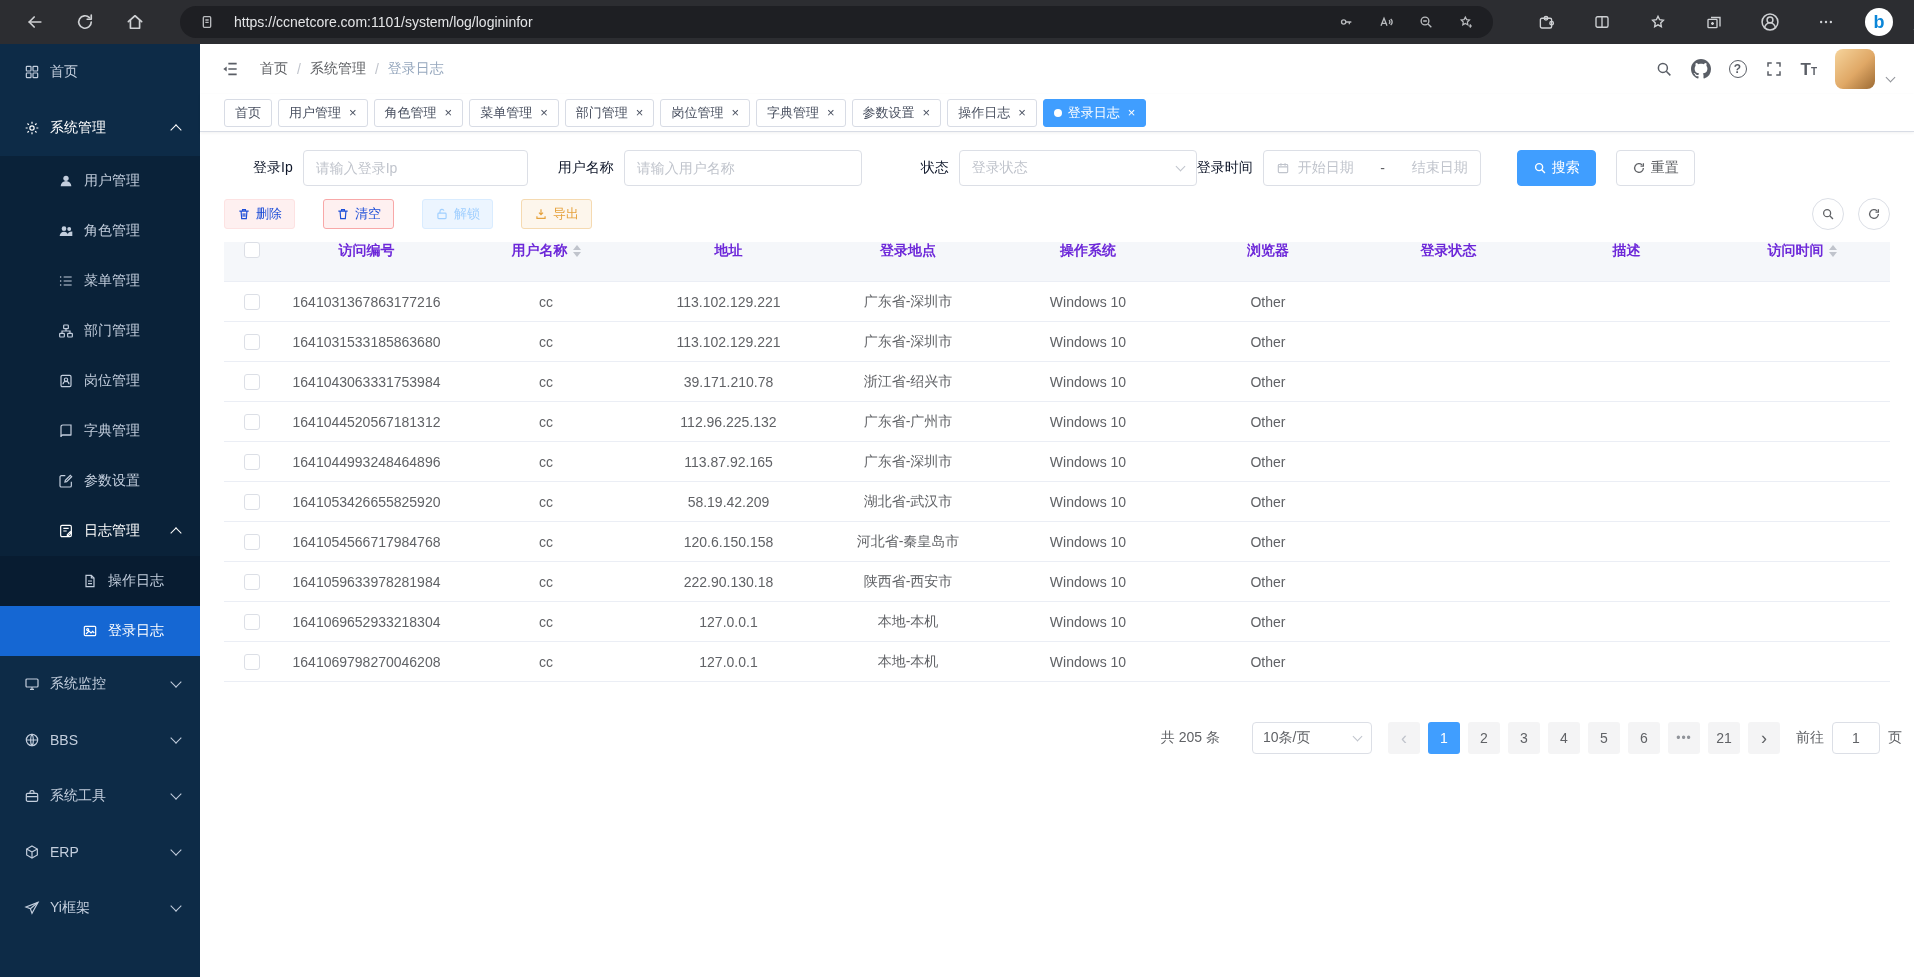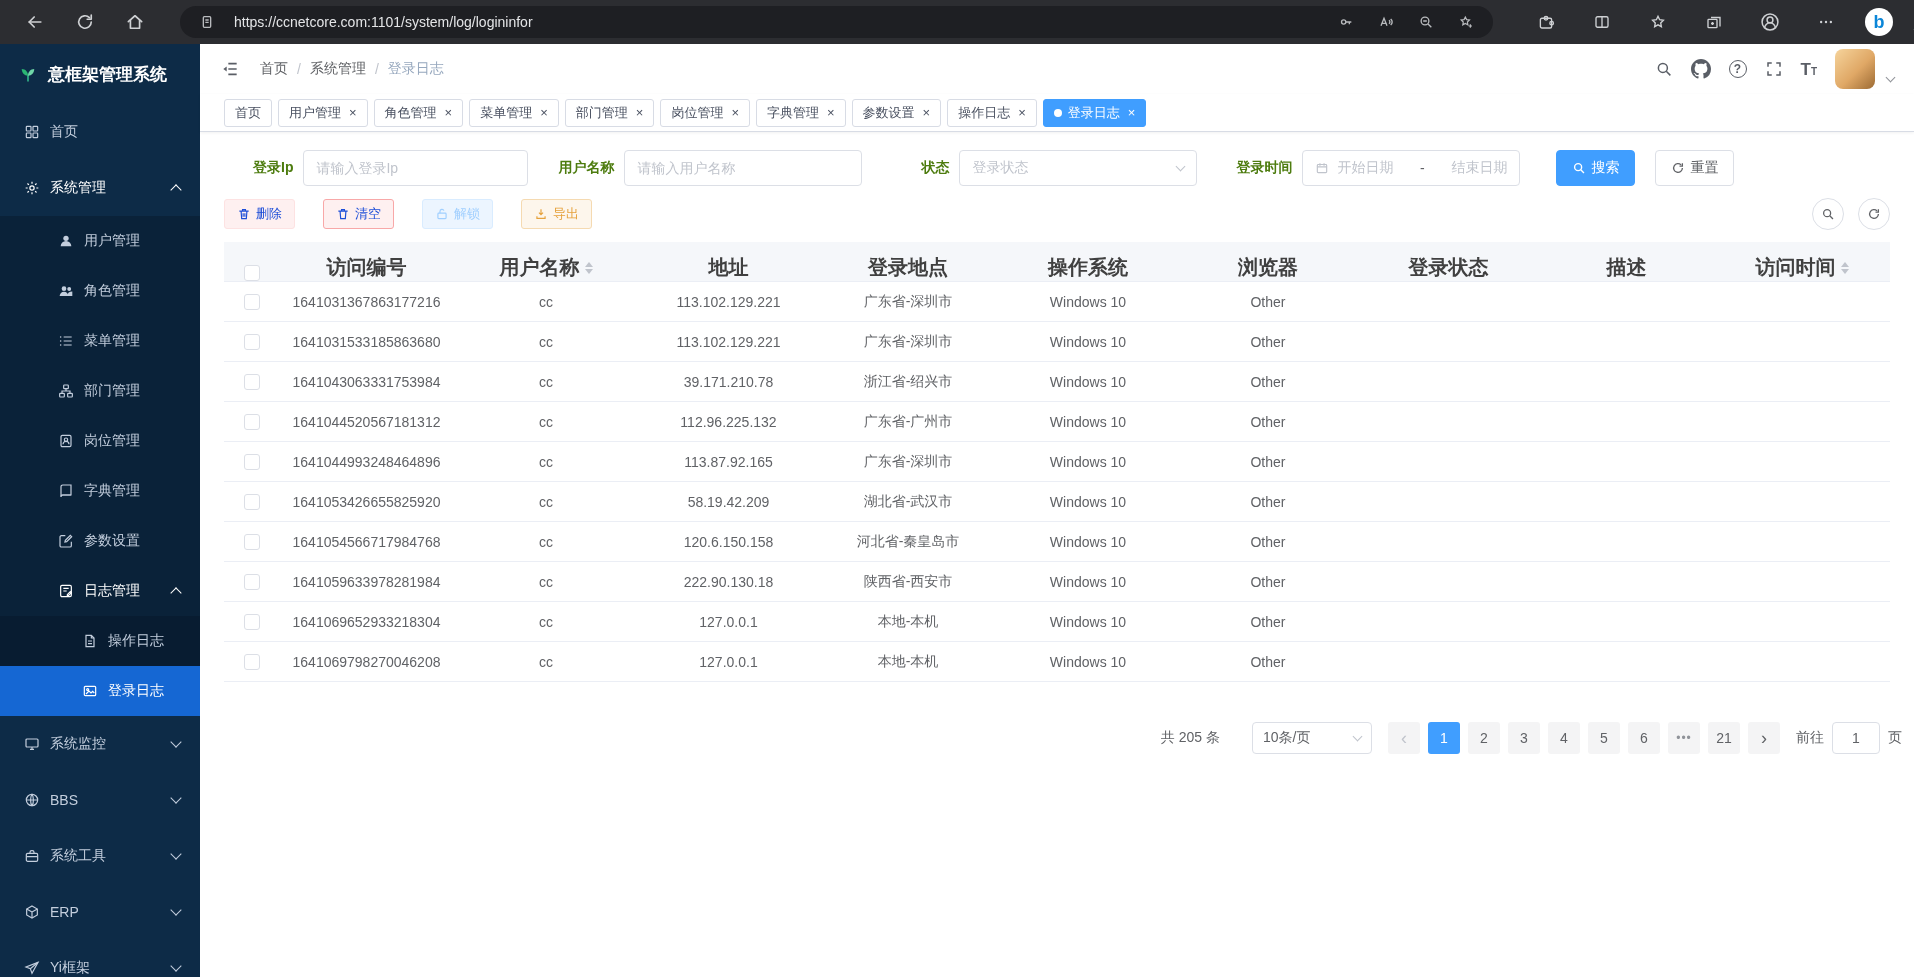--- a/index.html
+++ b/index.html
@@ -53,46 +53,46 @@
 
   
   .tabsbar{height:38px;display:flex;align-items:center;gap:6px;padding:0 24px;border-bottom:1px solid #d8dce5;box-shadow:0 1px 3px rgba(0,0,0,.06);flex:0 0 auto}
   .tag{height:28px;display:inline-flex;align-items:center;gap:6px;padding:0 10px;border:1px solid #d8dce5;border-radius:3px;background:#fff;font-size:13px;color:#495060;cursor:pointer;white-space:nowrap}
   .tag .x{font-size:13px;line-height:1;cursor:pointer;margin-left:2px}
   .tag.active{background:#409eff;border-color:#409eff;color:#fff}
   .tag .dot{width:8px;height:8px;border-radius:50%;background:#fff;display:inline-block}
 
   
   .filters{display:flex;align-items:center;padding:18px 24px 0 53px;font-size:14px}
-  .flabel{font-weight:700;color:#4d7c0f;white-space:nowrap;margin-right:10px}
+  .flabel{font-weight:400;color:#0f172a;white-space:nowrap;margin-right:10px}
   .finput{height:36px;border:1px solid #dcdfe6;border-radius:4px;background:#fff;padding:0 12px;font-size:14px;color:#606266;outline:none;font-family:inherit}
   .finput::placeholder{color:#c0c4cc}
   .w225{width:225px}.w238{width:238px}
   .fselect,.fdate{height:36px;border:1px solid #dcdfe6;border-radius:4px;background:#fff;display:flex;align-items:center;padding:0 12px;gap:8px;cursor:pointer}
   .ph{color:#c0c4cc}
   .selcaret{width:7px;height:7px;border-right:1.5px solid #c0c4cc;border-bottom:1.5px solid #c0c4cc;transform:rotate(45deg);margin-left:auto;margin-top:-3px}
   .dsep{color:#606266;flex:1;text-align:center}
-  .ml30{margin-left:30px}.ml59{margin-left:59px}.ml39{margin-left:39px}
+  .ml30{margin-left:30px}.ml59{margin-left:59px}.ml39{}
   .btn{height:36px;border-radius:4px;display:inline-flex;align-items:center;gap:5px;padding:0 15px;font-size:14px;cursor:pointer;border:1px solid transparent;font-family:inherit}
   .btn-primary{background:#409eff;border-color:#409eff;color:#fff;margin-left:36px}
   .btn-plain{background:#fff;border-color:#dcdfe6;color:#606266;margin-left:20px}
 
   
   .crud{display:flex;align-items:center;margin:12px 24px 0;}
   .abtn{height:30px;padding:0 12px;border-radius:3px;font-size:13px;display:inline-flex;align-items:center;gap:5px;border:1px solid;cursor:pointer;margin-right:28px;font-family:inherit}
   .abtn.del{background:#fef0f0;border-color:#fde2e2;color:#1d4ed8;cursor:not-allowed}
   .abtn.clear{background:#fef0f0;border-color:#f8a8a8;color:#1d4ed8}
   .abtn.unlock{background:#ecf5ff;border-color:#d9ecff;color:#a0cfff;cursor:not-allowed}
   .abtn.export{background:#fdf6ec;border-color:#f5dab1;color:#e6a23c}
   .crud-right{margin-left:auto;display:flex;align-items:center;gap:14px}
   .cicon{width:32px;height:32px;border:1px solid #dcdfe6;border-radius:50%;display:flex;align-items:center;justify-content:center;color:#606266;cursor:pointer;background:#fff}
 
   
   .table{margin:12px 24px 0}
-  .thead{display:flex;background:#f5f7fa;height:40px;align-items:flex-end;border-bottom:1px solid #ebeef5;font-weight:700;color:#404040;font-size:20px}
+  .thead{display:flex;background:#f5f7fa;height:40px;align-items:flex-start;border-bottom:1px solid #ebeef5;font-weight:700;color:#6d28d9;font-size:14px}
   .tr{display:flex;height:40px;align-items:center;border-bottom:1px solid #ebeef5;font-size:14px;color:#606266}
   .th,.td{display:flex;align-items:center;justify-content:center;flex:0 0 auto;overflow:hidden;white-space:nowrap}
   .c0{width:56px}.c1{width:173px}.c2{width:186px}.c3{width:179px}.c4{width:180px}.c5{width:180px}.c6{width:180px}.c7{width:181px}.c8{width:175px}.c9{width:176px}
   .checkbox{width:16px;height:16px;border:1px solid #dcdfe6;border-radius:3px;background:#fff;display:inline-block;cursor:pointer}
   .sort{display:inline-flex;flex-direction:column;margin-left:5px;gap:2px}
   .sort i{width:0;height:0;border-left:4px solid transparent;border-right:4px solid transparent;display:block}
   .sort .up{border-bottom:5px solid #c0c4cc}
   .sort .dn{border-top:5px solid #c0c4cc}
 
   
@@ -211,30 +211,20 @@
     <span class="bing">
         <b>b</b>
       </span>
     <span class="edgecaret"></span>
   </div>
 </div>
 
 <div class="app">
 
   <aside class="sidebar">
-    <div class="logo">
-      <span class="sicon">
-          <svg class="svg20" viewBox="0 0 24 24">
-            <path d="M12 21v-8" stroke="#35c28f" stroke-width="1.8" fill="none"></path>
-            <path d="M12 14C7.5 14 4.5 10.5 4.5 6c4.5 0 7.5 3.5 7.5 8z" fill="#2bb673"></path>
-            <path d="M12 14c4.5 0 7.5-3.5 7.5-8-4.5 0-7.5 3.5-7.5 8z" fill="#6fd6a8"></path>
-          </svg>
-        </span>
-      <span>意框架管理系统</span>
-    </div>
     <nav class="snav">
       <div class="sitem l1">
         <span class="sicon">
             <svg class="svg16" viewBox="0 0 24 24" fill="none" stroke="currentColor" stroke-width="1.8">
               <rect x="3.5" y="3.5" width="7" height="7" rx="1"></rect>
               <rect x="13.5" y="3.5" width="7" height="7" rx="1"></rect>
               <rect x="3.5" y="13.5" width="7" height="7" rx="1"></rect>
               <rect x="13.5" y="13.5" width="7" height="7" rx="1"></rect>
             </svg>
           </span>

